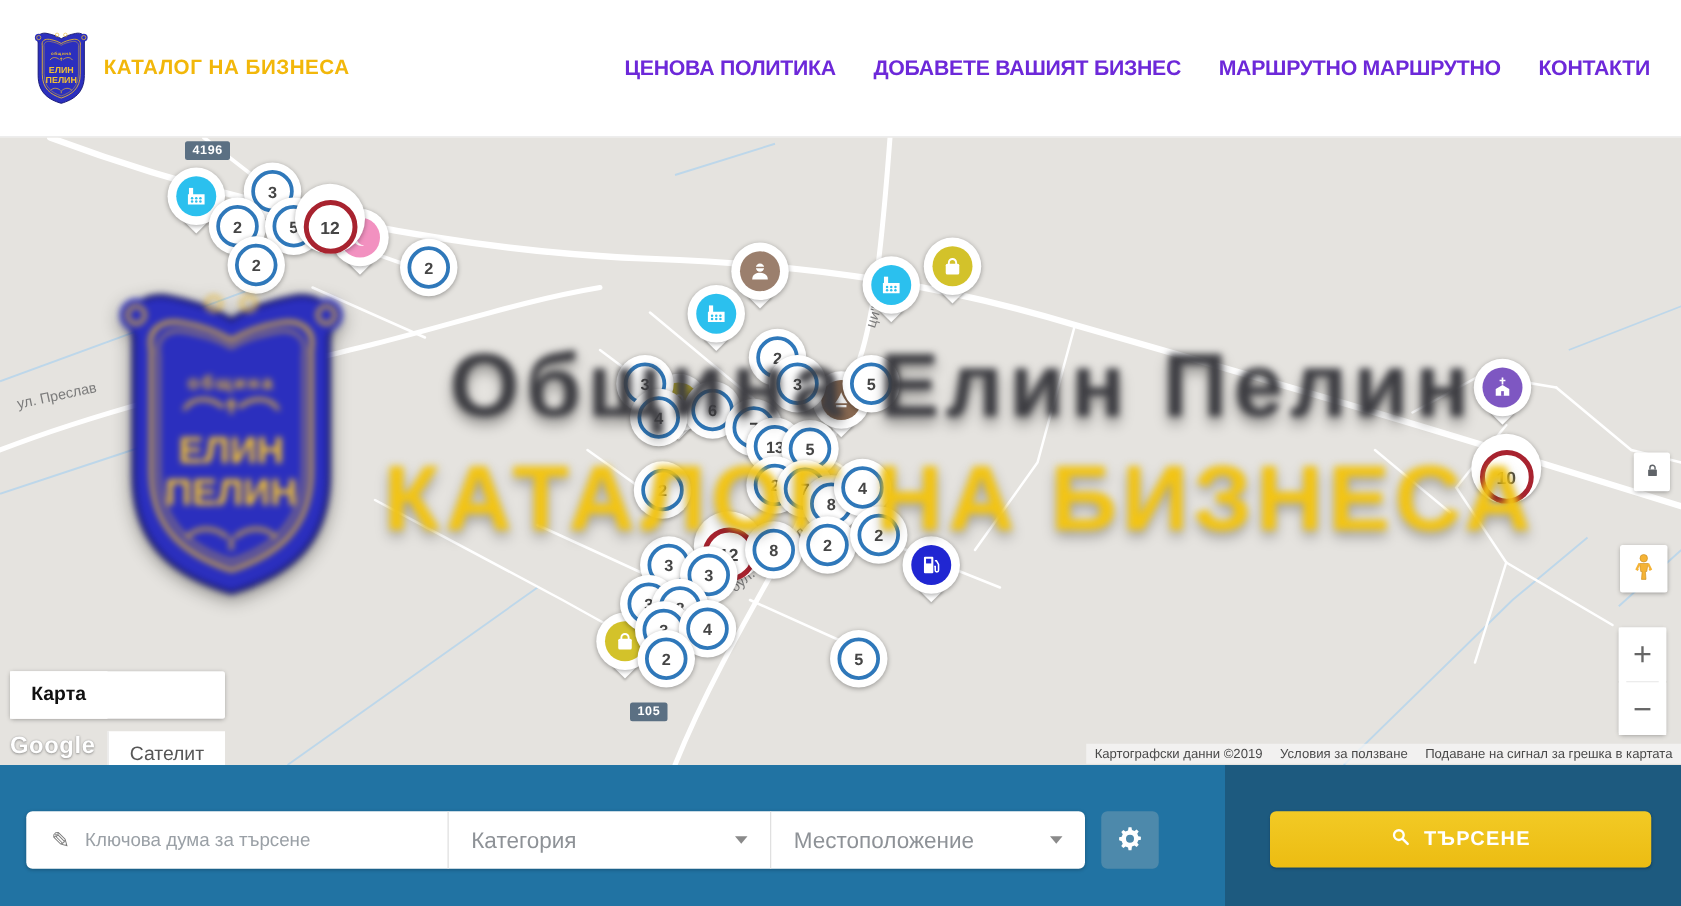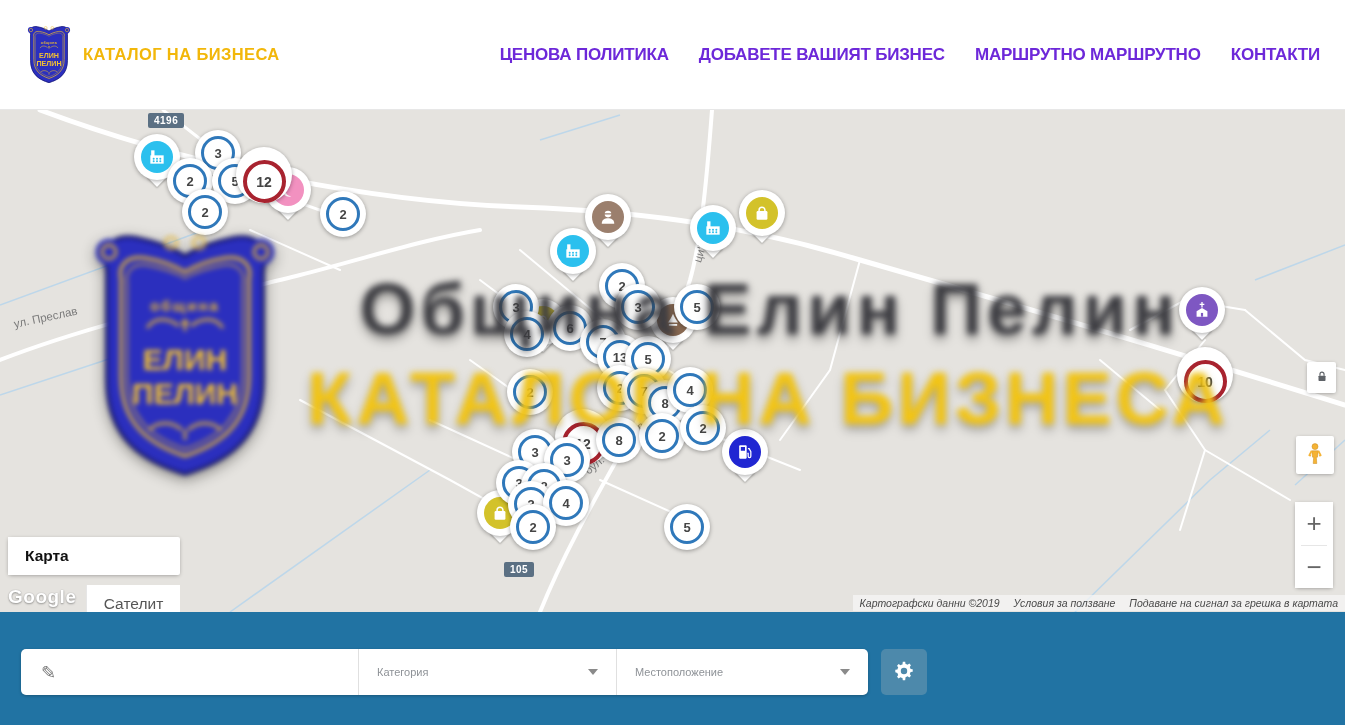--- a/index.html
+++ b/index.html
@@ -56,21 +56,21 @@
   .maptype-btn { height:38px; display:flex; align-items:center; justify-content:center; padding:0 17px; font-size:15.5px;
     cursor:pointer; background:#fff; border:none; }
   .maptype-btn.active { font-weight:600; color:#111; }
   .maptype-btn.inactive { color:#565656; border-left:1px solid #e6e6e6;margin-top:48px; }
 
   .google-logo { position:absolute; z-index:6; left:8px; top:476px; font-size:19px; font-weight:600; color:#fff;
     letter-spacing:.5px; text-shadow:0 0 1px #9b9b9b, 0 1px 2px rgba(0,0,0,.35); cursor:pointer; }
 
   .attribution { position:absolute; z-index:6; right:0; bottom:1px; display:flex; gap:0; align-items:center;
     background:rgba(245,245,245,.75); font-size:10.5px; color:#4a4a4a; }
-  .attribution span, .attribution a { padding:2px 7px; color:#4a4a4a; text-decoration:none; white-space:nowrap;font-style:italic; }
+  .attribution span, .attribution a { padding:2px 7px; color:#4a4a4a; text-decoration:none; white-space:nowrap; }
 
   .ctl { position:absolute; z-index:6; background:#fff; border:none; box-shadow:0 1px 4px -1px rgba(0,0,0,.4);
     display:flex; align-items:center; justify-content:center; cursor:pointer; border-radius:2px; }
   .ctl-lock { left:1307px; top:252px; width:29px; height:31px; }
   .ctl-pegman { left:1296px; top:326px; width:38px; height:38px; }
   .zoomctl { position:absolute; z-index:6; left:1295px; top:392px; width:38px; height:86px; background:#fff;
     border-radius:2px; box-shadow:0 1px 4px -1px rgba(0,0,0,.4); display:flex; flex-direction:column; }
   .zoom-btn { flex:1; background:#fff; border:none; font-size:26px; color:#666; cursor:pointer; line-height:1;
     display:flex; align-items:center; justify-content:center; font-family:"Liberation Sans", sans-serif; }
   .zoom-divider { height:1px; background:#e6e6e6; margin:0 6px; }
@@ -82,21 +82,21 @@
     display:flex; box-shadow:0 1px 3px rgba(0,0,0,.25); }
   .sg-section { display:flex; align-items:center; height:100%; position:relative; }
   .sg-keyword { width:337px; padding-left:20px; gap:12px; }
   .pencil-glyph { font-family:"DejaVu Sans", sans-serif; font-size:18px; color:#777; }
   .sg-keyword input { border:none; outline:none; flex:1; font-size:15px; color:#333; font-family:"Liberation Sans", sans-serif;
     padding-right:10px; background:transparent; }
   .sg-keyword input::placeholder { color:#9aa0a6; }
   .sg-select { border-left:1px solid #e0e0e0; padding:0 18px; cursor:pointer; justify-content:space-between; }
   .sg-category { width:258px; }
   .sg-location { width:252px; }
-  .sg-select .sel-label { font-size:11px; color:#8e9297; }
+  .sg-select .sel-label { font-size:18px; color:#8e9297; }
   .caret { width:0; height:0; border-left:5px solid transparent; border-right:5px solid transparent; border-top:6px solid #8a8a8a; }
   .gear-btn { position:absolute; left:881px; top:37px; width:46px; height:46px; border:none; border-radius:5px;
     background:#4d89ab; display:flex; align-items:center; justify-content:center; cursor:pointer; }
   .search-btn { position:absolute; left:36px; top:37px; width:305px; height:45px; border:none; border-radius:5px;
     background:linear-gradient(#f2ca25,#ecbc12); color:#fff; font-size:16px; font-weight:700; letter-spacing:1px;
     display:flex; align-items:center; justify-content:center; gap:10px; cursor:pointer;
     font-family:"Liberation Sans", sans-serif; box-shadow:0 1px 2px rgba(0,0,0,.25); }
 </style>
 </head>
 <body>
@@ -521,24 +521,36 @@
   <path d="M62,110 C70,98 84,100 94,108 M138,110 C130,98 116,100 106,108 M100,101 l0,12 M96,105 l8,0" stroke="#e9b930" stroke-width="2.5" fill="none"></path>
   <text x="100" y="152" text-anchor="middle" font-size="30" font-weight="bold" fill="#f1c033" font-family="Liberation Sans, sans-serif">ЕЛИН</text>
   <text x="100" y="186" text-anchor="middle" font-size="30" font-weight="bold" fill="#f1c033" font-family="Liberation Sans, sans-serif">ПЕЛИН</text>
   <path d="M64,212 C74,202 88,204 97,212 M136,212 C126,202 112,204 103,212 M100,212 l0,10" stroke="#e9b930" stroke-width="2.5" fill="none"></path>
 </svg></div>
     <div class="wm wm-line1">Община Елин Пелин</div>
     <div class="wm wm-line2">КАТАЛОГ НА БИЗНЕСА</div>
   </div>
 
 <div class="search-bar">
+  <div class="right-panel">
+    <button class="search-btn">
+      <span>
+        <svg viewBox="0 0 24 24" width="17" height="17">
+            <circle cx="10" cy="10" r="5.5" fill="none" stroke="#fff" stroke-width="2.6"></circle>
+            <path d="M14.5 14.5 L20 20" stroke="#fff" stroke-width="2.8" stroke-linecap="round"></path>
+          </svg>
+      </span>
+      <span>ТЪРСЕНЕ</span>
+    </button>
+  </div>
 
   <div class="search-group">
     <div class="sg-section sg-keyword">
       <span class="pencil-glyph">✎</span>
+      <input type="text" placeholder="Ключова дума за търсене" style="">
     </div>
     <div class="sg-section sg-select sg-category">
       <span class="sel-label">Категория</span>
       <span class="caret"></span>
     </div>
     <div class="sg-section sg-select sg-location">
       <span class="sel-label">Местоположение</span>
       <span class="caret"></span>
     </div>
   </div>

